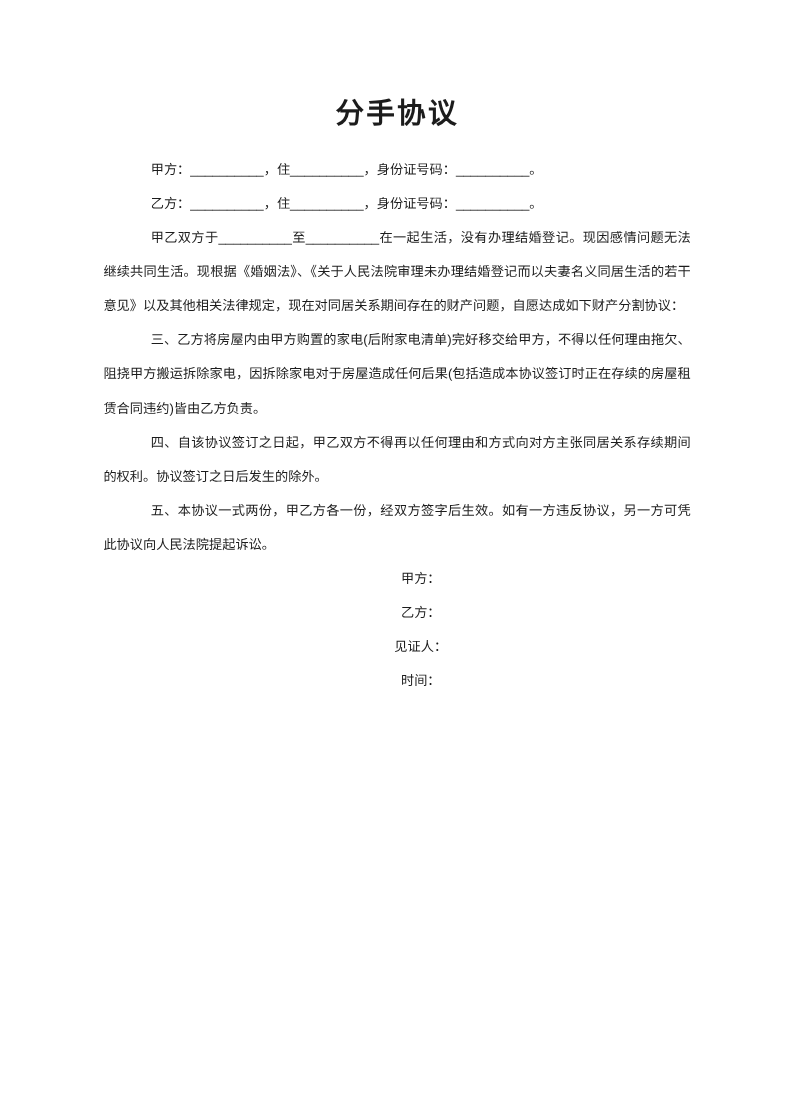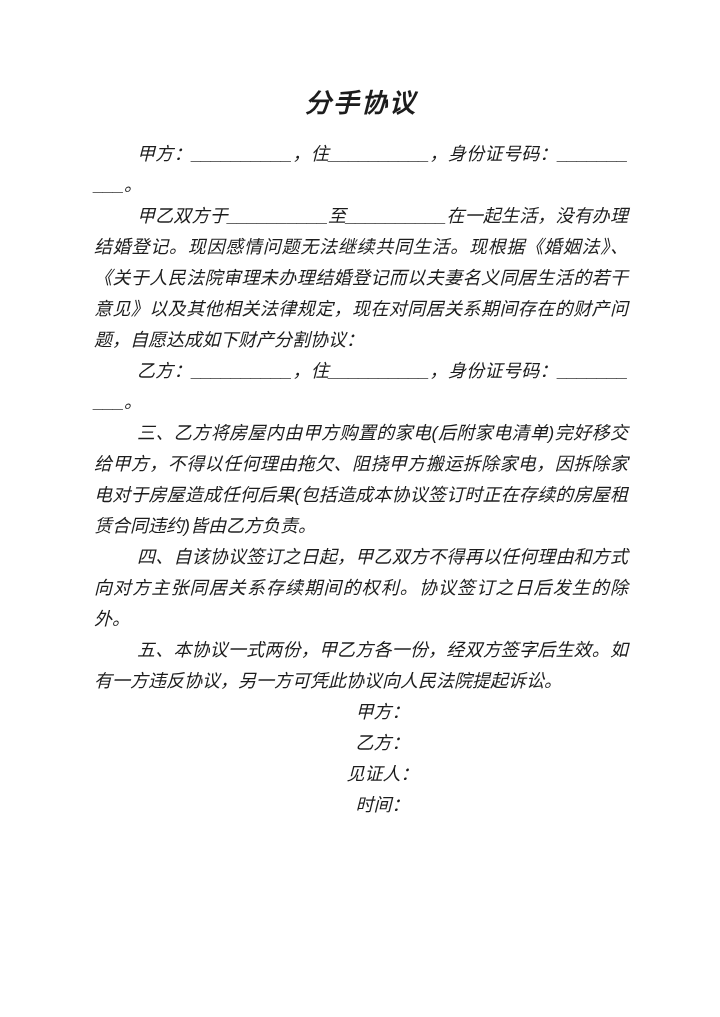--- a/index.html
+++ b/index.html
@@ -13,55 +13,54 @@
     font-family: "Liberation Sans", sans-serif;
     color: #1c1c1c;
     overflow: hidden;
   }
   .doc-page {
     box-sizing: border-box;
     width: 720px;
     height: 1017px;
     padding: 86px 92px 0 94px;
     background: #ffffff;
-    font-style: italic;
   }
   .doc-title {
     margin: 0 0 19px 0;
     font-size: 26px;
     font-weight: 600;
     line-height: 34px;
     text-align: center;
     letter-spacing: 2px;
     color: #1c1c1c;
   }
   .doc-par {
     margin: 0;
-    font-size: 18px;
+    font-size: 12px;
     line-height: 31px;
     text-align: justify;
     text-indent: 43px;
     word-break: break-all;
     color: #1c1c1c;
   }
   .doc-par.signature {
     text-align: center;
   }
 </style>
 </head>
 <body>
 
 <div class="doc-page">
   <h1 class="doc-title">分手协议</h1>
 
   <p class="doc-par">甲方：__________，住__________，身份证号码：__________。</p>
 
+  <p class="doc-par">乙方：__________，住__________，身份证号码：__________。</p>
+
   <p class="doc-par">甲乙双方于__________至__________在一起生活，没有办理结婚登记。现因感情问题无法继续共同生活。现根据《婚姻法》、《关于人民法院审理未办理结婚登记而以夫妻名义同居生活的若干意见》以及其他相关法律规定，现在对同居关系期间存在的财产问题，自愿达成如下财产分割协议：</p>
-
-  <p class="doc-par">乙方：__________，住__________，身份证号码：__________。</p>
 
 
 
   <p class="doc-par">三、乙方将房屋内由甲方购置的家电(后附家电清单)完好移交给甲方，不得以任何理由拖欠、阻挠甲方搬运拆除家电，因拆除家电对于房屋造成任何后果(包括造成本协议签订时正在存续的房屋租赁合同违约)皆由乙方负责。</p>
 
   <p class="doc-par">四、自该协议签订之日起，甲乙双方不得再以任何理由和方式向对方主张同居关系存续期间的权利。协议签订之日后发生的除外。</p>
 
   <p class="doc-par">五、本协议一式两份，甲乙方各一份，经双方签字后生效。如有一方违反协议，另一方可凭此协议向人民法院提起诉讼。</p>
 
   <p class="doc-par signature">甲方：</p>

